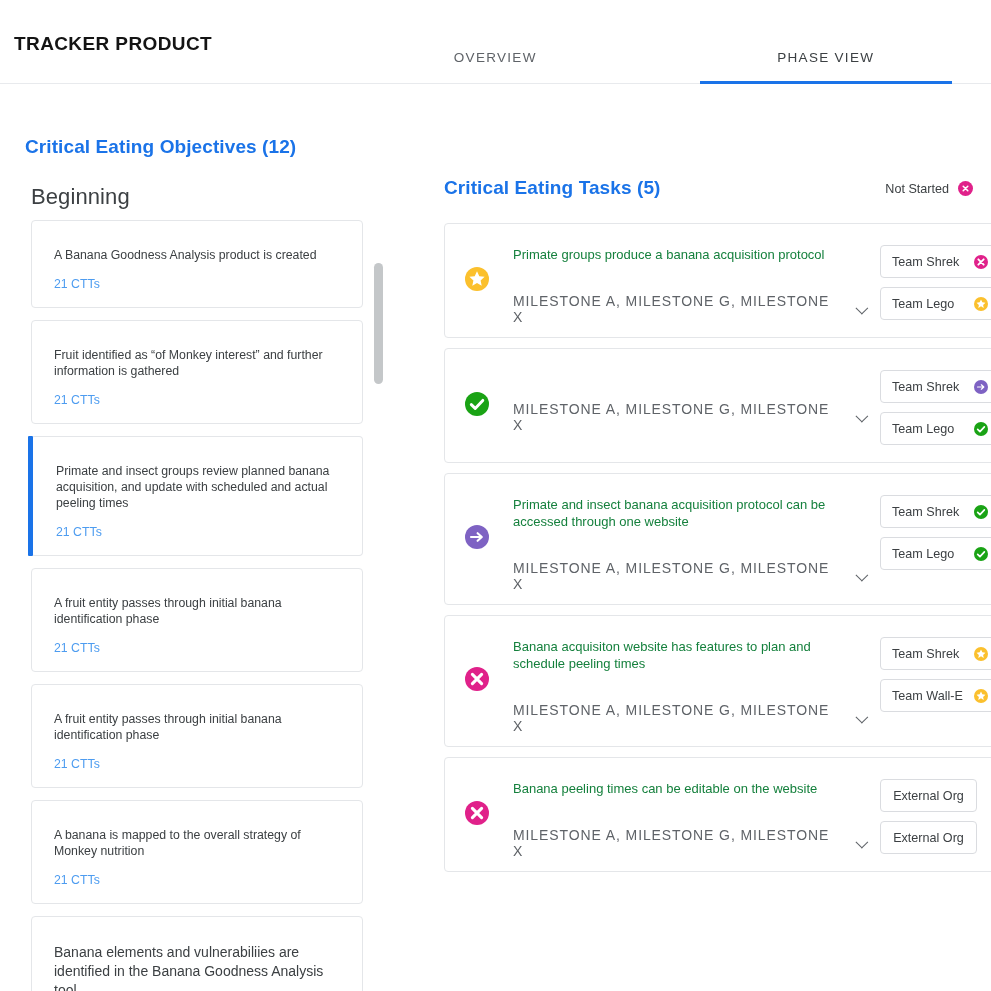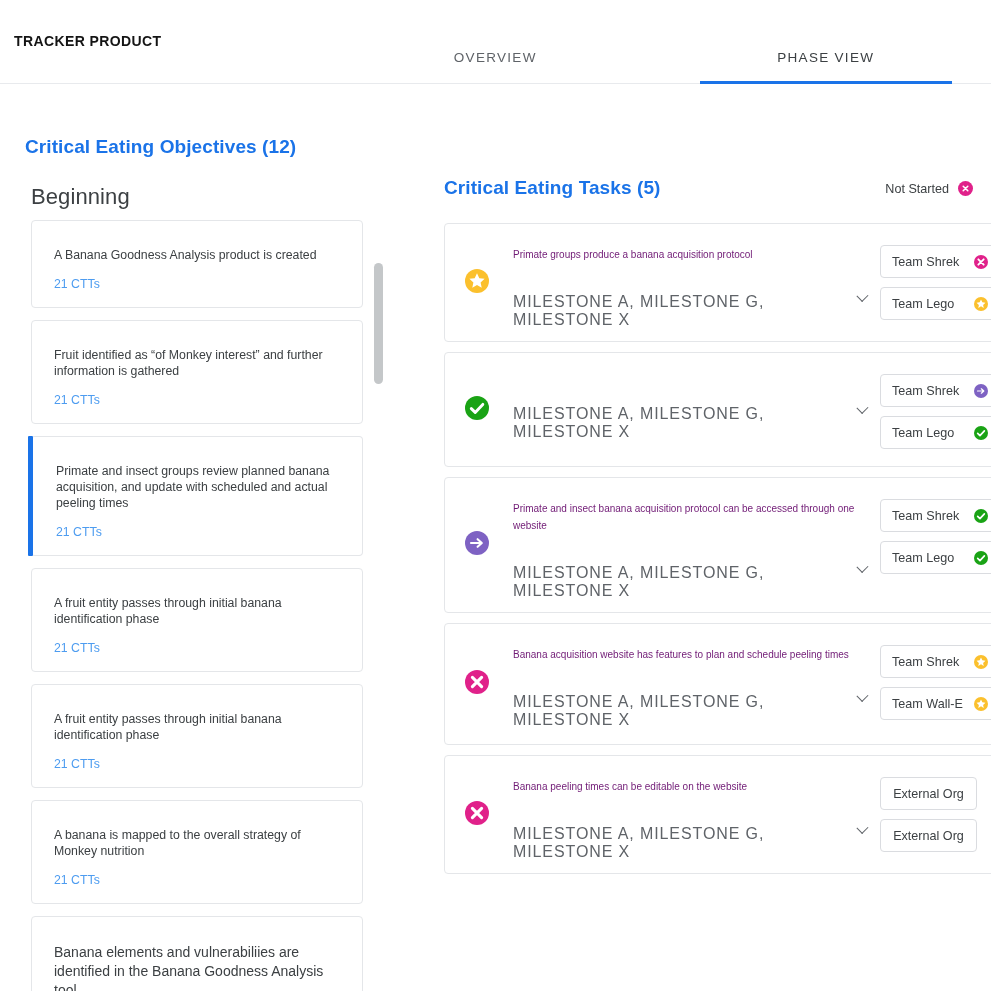--- a/index.html
+++ b/index.html
@@ -18,21 +18,21 @@
   .appbar {
     position: relative;
     height: 84px;
     background: #ffffff;
     border-bottom: 1px solid #e8eaed;
   }
   .brand {
     position: absolute;
     left: 14px;
     top: 33px;
-    font-size: 14px;
+    font-size: 19px;
     font-weight: bold;
     letter-spacing: 0.4px;
     color: #141414;
   }
   .tabs {
     position: absolute;
     left: 330px;
     top: 0;
     height: 72px;
     width: 661px;
@@ -198,31 +198,32 @@
     left: 20px;
     top: 50%;
     transform: translateY(-50%);
   }
   .task-main {
     margin-left: 68px;
     padding: 22px 0 12px 0;
     width: 352px;
   }
   .task-title {
-    font-size: 10px;
+    font-size: 13px;
     line-height: 17px;
-    color: #701a75;
+    color: #15803d;
   }
   .task-milestones {
     margin-top: 30px;
-    font-size: 16px;
+    font-size: 14px;
     letter-spacing: 0.9px;
     color: #5f6368;
     display: flex;
-    gap: 1px;
+    align-items: center;
+    gap: 21px;
     cursor: pointer;
   }
   .chev {
     display: inline-block;
     width: 9px;
     height: 9px;
     border-right: 1.6px solid #5f6368;
     border-bottom: 1.6px solid #5f6368;
     transform: rotate(45deg) translateY(-2px);
   }
@@ -429,21 +430,21 @@
           </div>
         </div>
       </div>
       <div class="task-card tall">
         <div class="task-status"><span class="sicon lg s-notstarted">
             <svg viewBox="0 0 24 24" width="24" height="24">
               <path d="M7.4 7.4 L16.6 16.6 M16.6 7.4 L7.4 16.6" stroke="#fff" stroke-width="3.1" stroke-linecap="round" fill="none"></path>
             </svg>
           </span></div>
         <div class="task-main">
-          <div class="task-title">Banana acquisition website has features to plan and schedule peeling times</div>
+          <div class="task-title">Banana acquisiton website has features to plan and schedule peeling times</div>
           <div class="task-milestones">
             <span>MILESTONE A, MILESTONE G, MILESTONE X</span>
             <span class="chev"></span>
           </div>
         </div>
         <div class="team-col">
           <div class="team-chip">
             <span>Team Shrek</span>
             <span class="sicon sm s-star">
               <svg viewBox="0 0 24 24" width="14" height="14">

